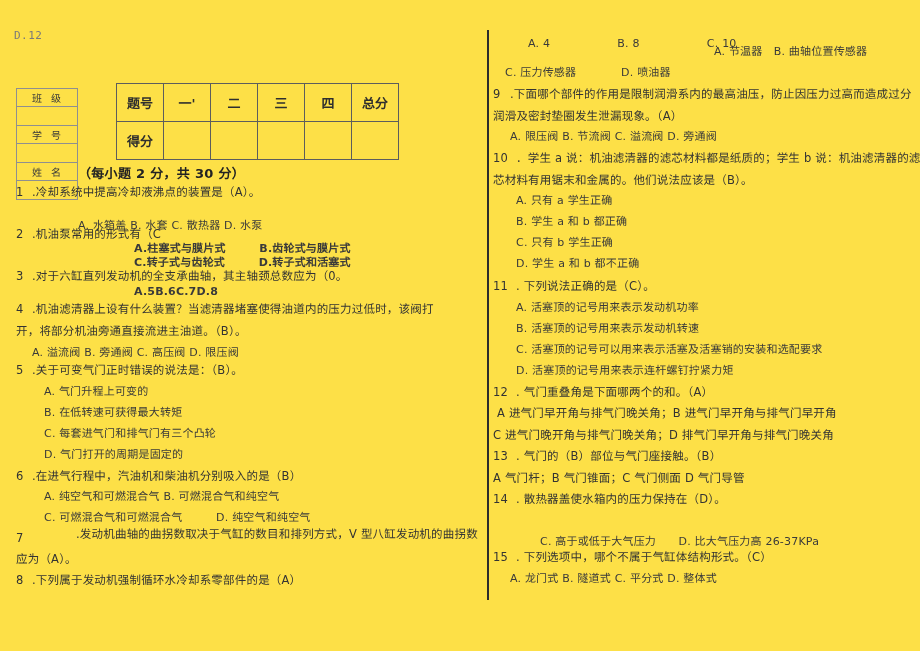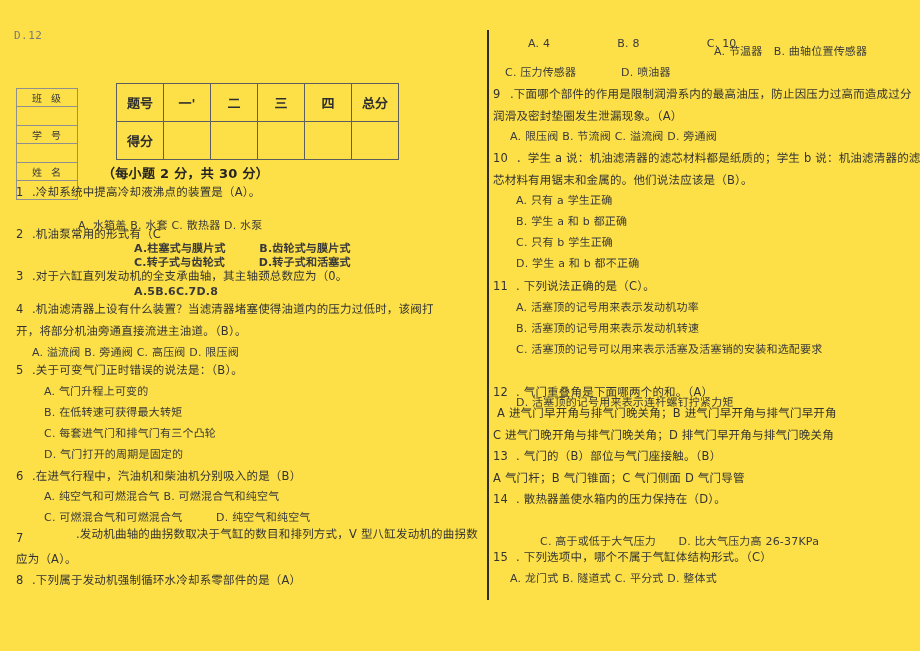--- a/index.html
+++ b/index.html
@@ -88,21 +88,20 @@
     height: 570px;
     background: #2c2c2c;
   }
 
   
   .sec-head {
     font-size: 13px;
     font-weight: bold;
     color: #232323;
     letter-spacing: .3px;
-    margin-left: 24px;
   }
   .q-line {
     font-size: 11.5px;
     color: #333333;
     letter-spacing: .2px;
   }
   .opt-line {
     font-size: 11px;
     color: #3a3a3a;
     letter-spacing: .2px;
@@ -221,21 +220,21 @@
   <div class="abs opt-line" style="left:516px; top:195px;">A. 只有 a 学生正确</div>
   <div class="abs opt-line" style="left:516px; top:216px;">B. 学生 a 和 b 都正确</div>
   <div class="abs opt-line" style="left:516px; top:237px;">C. 只有 b 学生正确</div>
   <div class="abs opt-line" style="left:516px; top:258px;">D. 学生 a 和 b 都不正确</div>
 
   <div class="abs q-line" style="left:493px; top:280px;">11</div>
   <div class="abs q-line" style="left:516px; top:280px;">. 下列说法正确的是（C）。</div>
   <div class="abs opt-line" style="left:516px; top:302px;">A. 活塞顶的记号用来表示发动机功率</div>
   <div class="abs opt-line" style="left:516px; top:323px;">B. 活塞顶的记号用来表示发动机转速</div>
   <div class="abs opt-line" style="left:516px; top:344px;">C. 活塞顶的记号可以用来表示活塞及活塞销的安装和选配要求</div>
-  <div class="abs opt-line" style="left:516px; top:365px;margin-top:32px;">D. 活塞顶的记号用来表示连杆螺钉拧紧力矩</div>
+  <div class="abs opt-line" style="left:516px; top:365px;">D. 活塞顶的记号用来表示连杆螺钉拧紧力矩</div>
 
   <div class="abs q-line" style="left:493px; top:386px;">12</div>
   <div class="abs q-line" style="left:516px; top:386px;">. 气门重叠角是下面哪两个的和。（A）</div>
   <div class="abs q-line" style="left:497px; top:407px;">A 进气门早开角与排气门晚关角；B 进气门早开角与排气门早开角</div>
   <div class="abs q-line" style="left:493px; top:429px;">C 进气门晚开角与排气门晚关角；D 排气门早开角与排气门晚关角</div>
 
   <div class="abs q-line" style="left:493px; top:450px;text-align:right;">13</div>
   <div class="abs q-line" style="left:516px; top:450px;">. 气门的（B）部位与气门座接触。（B）</div>
   <div class="abs q-line" style="left:493px; top:472px;">A 气门杆；B 气门锥面；C 气门侧面 D 气门导管</div>
 

